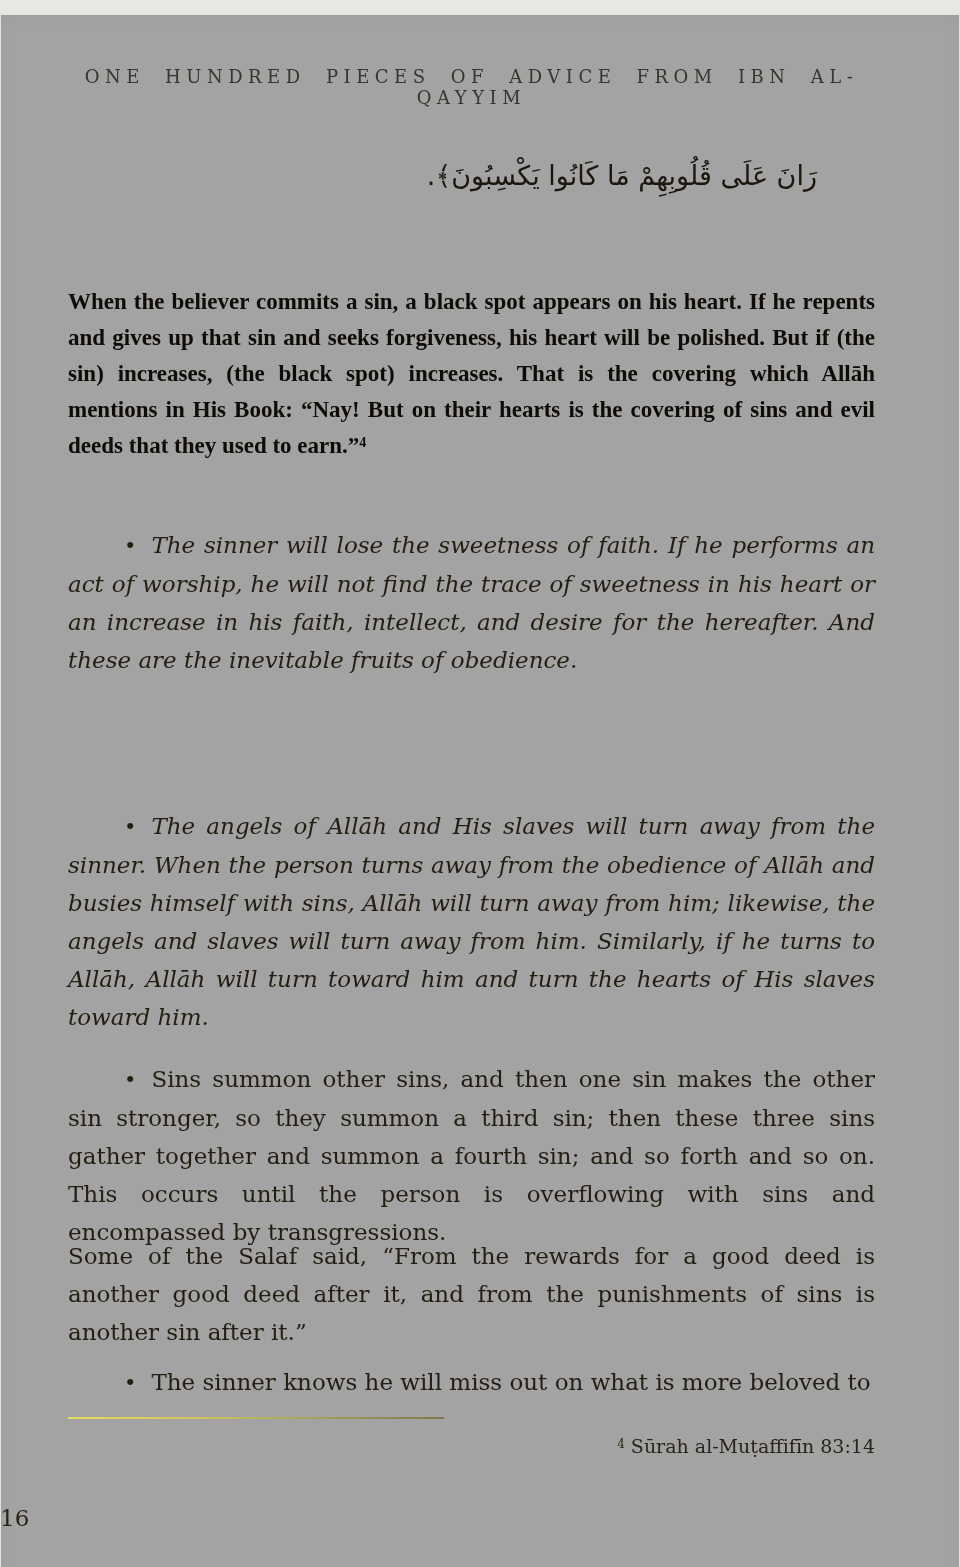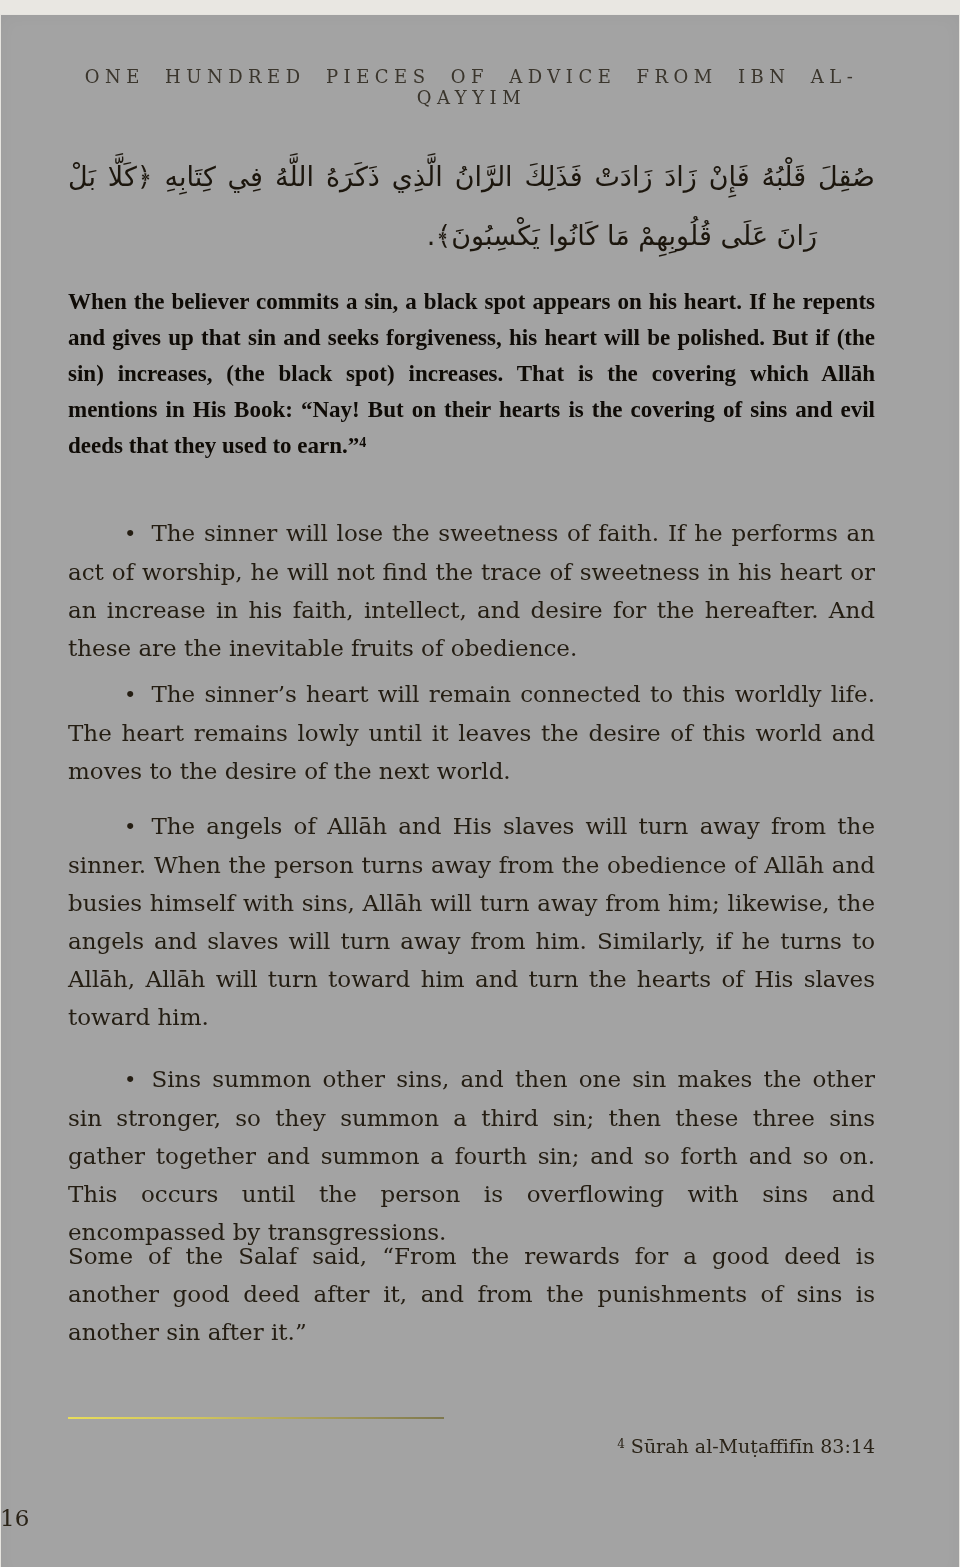--- a/index.html
+++ b/index.html
@@ -66,23 +66,23 @@
     font-size:21px;
     color:#241d12;
   }
   sup.fn-ref{
     font-size:14px;
     line-height:0;
     vertical-align:6px;
   }
 
   .pos-bold{top:270px;}
-  .pos-b1{top:500px;}
+  .pos-b1{top:512px;font-style:italic;}
   .pos-b2{top:661px;}
-  .pos-b3{top:793px;}
+  .pos-b3{top:793px;font-style:italic;}
   .pos-b4{top:1046px;}
   .pos-salaf{top:1223px;}
   .pos-b5{top:1349px;}
 
   .footnote-divider{
     top:1403px;
     width:376px;
     height:2px;
     background:linear-gradient(90deg,#e8dd5a 0%,#cfc45e 35%,#a39a58 70%,#7e784f 100%);
     border:none;
@@ -105,36 +105,35 @@
   }
 </style>
 </head>
 <body>
 
 <div class="page">
 
   <div class="block running-header">ONE HUNDRED PIECES OF ADVICE FROM IBN AL-QAYYIM</div>
 
   <div class="block arabic" lang="ar" dir="rtl">
-    <div class="ar-line1">صُقِلَ قَلْبُهُ فَإِنْ زَادَ زَادَتْ فَذَلِكَ الرَّانُ الَّذِي ذَكَرَهُ اللَّهُ فِي كِتَابِهِ ﴿كَلَّا بَلْ</div>
     <div class="ar-line2">رَانَ عَلَى قُلُوبِهِمْ مَا كَانُوا يَكْسِبُونَ﴾.</div>
   </div>
 
   <p class="block para bold pos-bold"><span>When the believer commits a sin, a black spot appears on his heart. If he repents and gives up that sin and seeks forgiveness, his heart will be polished. But if (the sin) increases, (the black spot) increases. That is the covering which Allāh mentions in His Book: “Nay! But on their hearts is the covering of sins and evil deeds that they used to earn.”</span><sup class="fn-ref">4</sup></p>
 
   <p class="block para bullet pos-b1"><span class="bullet-glyph">•</span><span>The sinner will lose the sweetness of faith. If he performs an act of worship, he will not find the trace of sweetness in his heart or an increase in his faith, intellect, and desire for the hereafter. And these are the inevitable fruits of obedience.</span></p>
 
-  <p class="block para bullet pos-b2"><span class="bullet-glyph">•</span><span>The sinner’s heart will remain connected to this worldly life. The heart remains lowly until it leaves the desire of this world and moves to the desire of the next world.</span></p>
 
   <p class="block para bullet pos-b3"><span class="bullet-glyph">•</span><span>The angels of Allāh and His slaves will turn away from the sinner. When the person turns away from the obedience of Allāh and busies himself with sins, Allāh will turn away from him; likewise, the angels and slaves will turn away from him. Similarly, if he turns to Allāh, Allāh will turn toward him and turn the hearts of His slaves toward him.</span></p>
 
   <p class="block para bullet pos-b4"><span class="bullet-glyph">•</span><span>Sins summon other sins, and then one sin makes the other sin stronger, so they summon a third sin; then these three sins gather together and summon a fourth sin; and so forth and so on. This occurs until the person is overflowing with sins and encompassed by transgressions.</span></p>
 
   <p class="block para pos-salaf"><span>Some of the Salaf said, “From the rewards for a good deed is another good deed after it, and from the punishments of sins is another sin after it.”</span></p>
 
+  <p class="block para bullet pos-b5"><span class="bullet-glyph">•</span><span>The sinner knows he will miss out on what is more beloved to</span></p>
 
   <div class="block footnote-divider"></div>
 
   <div class="block footnote"><sup>4</sup> <span>Sūrah al-Muṭaffifīn 83:14</span></div>
 
   <div class="page-number">16</div>
 
 </div>
 
 </body></html>

